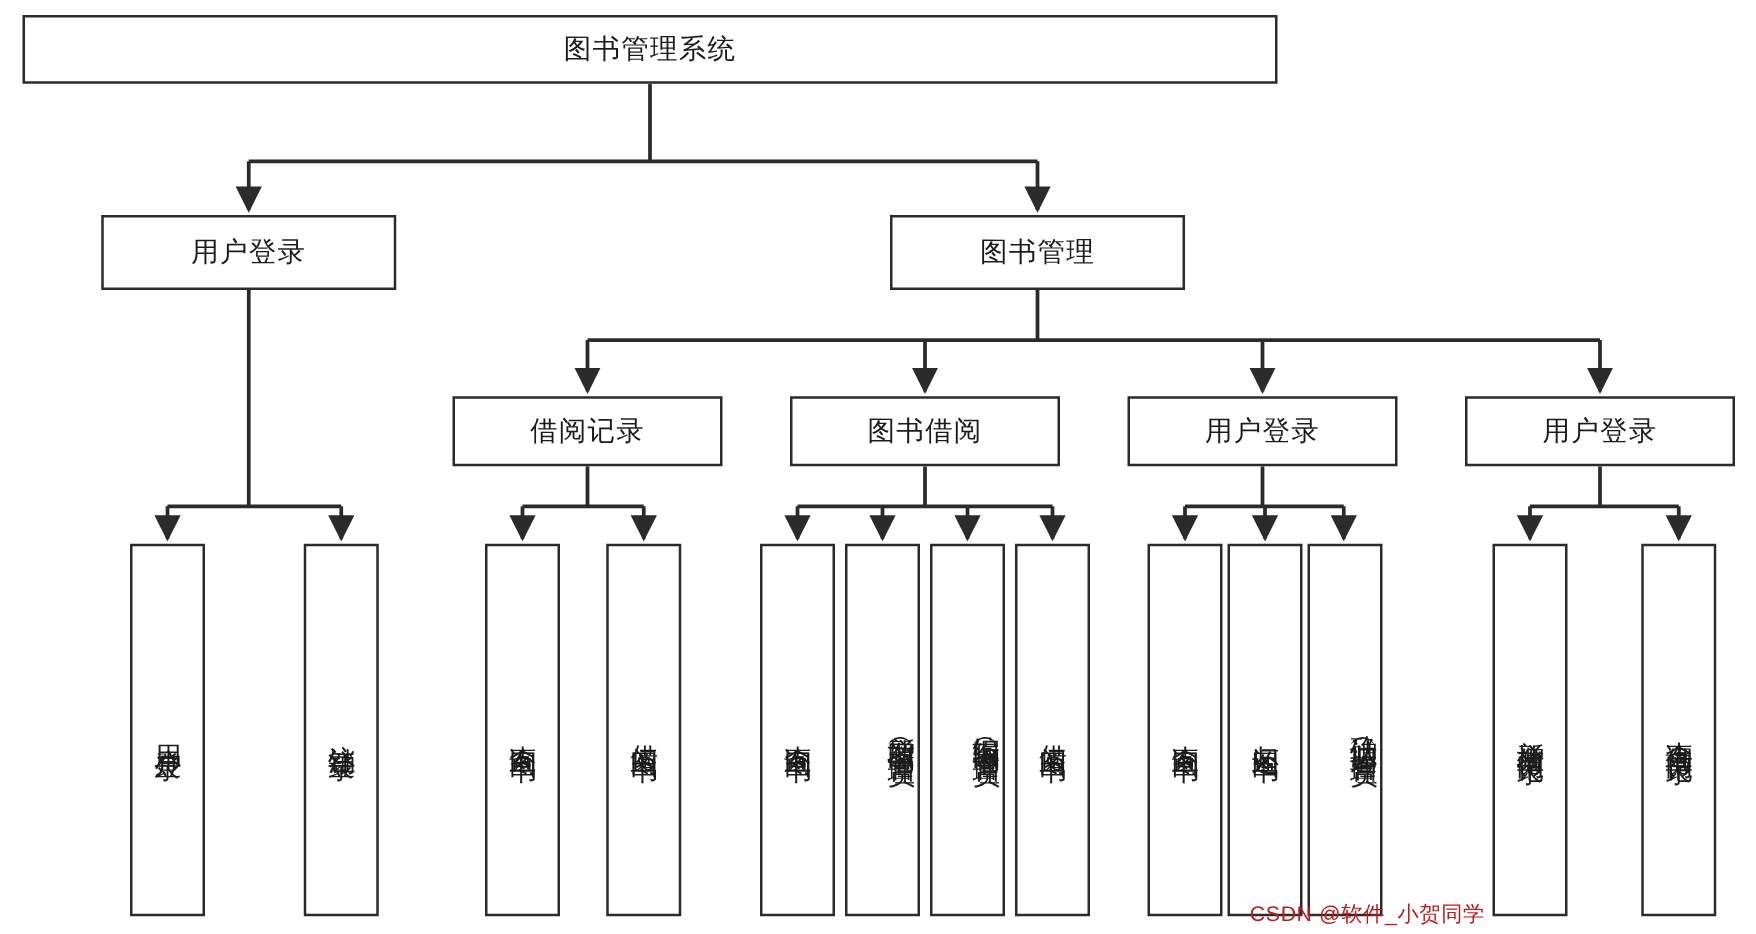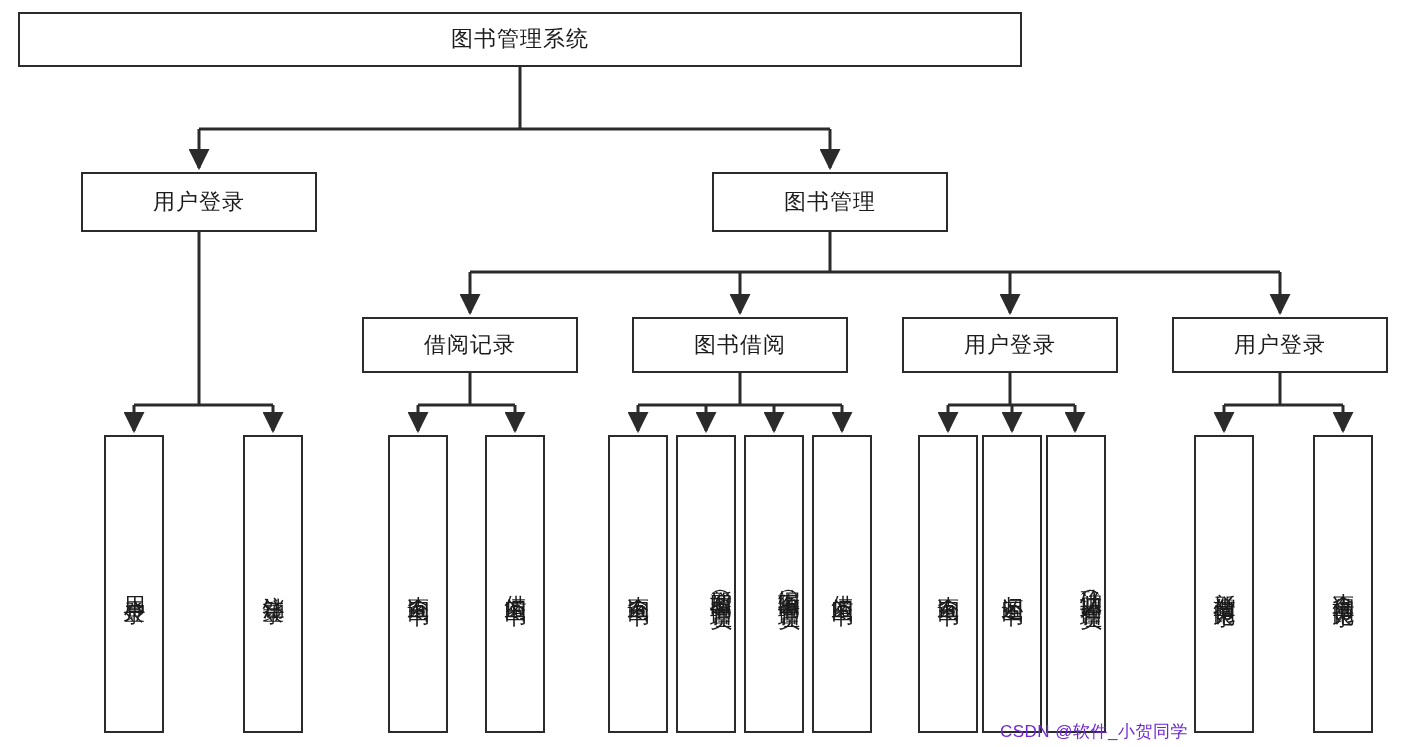--- a/index.html
+++ b/index.html
@@ -59,21 +59,21 @@
   .node-label {
     display: block;
     white-space: pre;
     line-height: 1.22;
   }
   #watermark {
     position: absolute;
     right: 8px;
     bottom: 4px;
     font-size: 17px;
-    color: #6d28d9;
+    color: #b91c1c;
     letter-spacing: 0.5px;
     white-space: nowrap;
     user-select: none;
   }
 </style>
 </head>
 <body>
 
 <div id="diagram-root">
 

